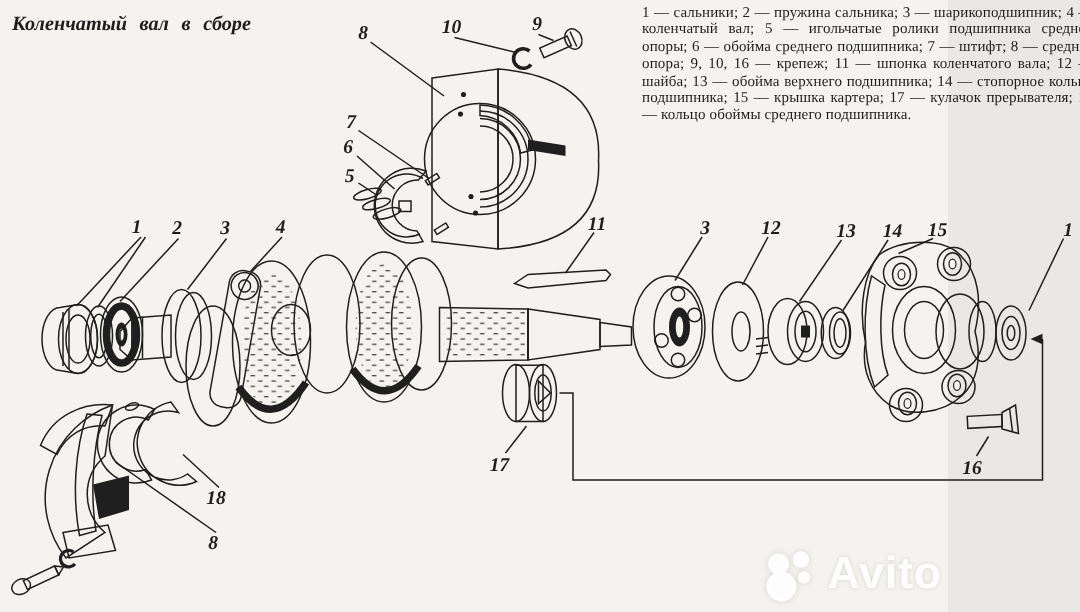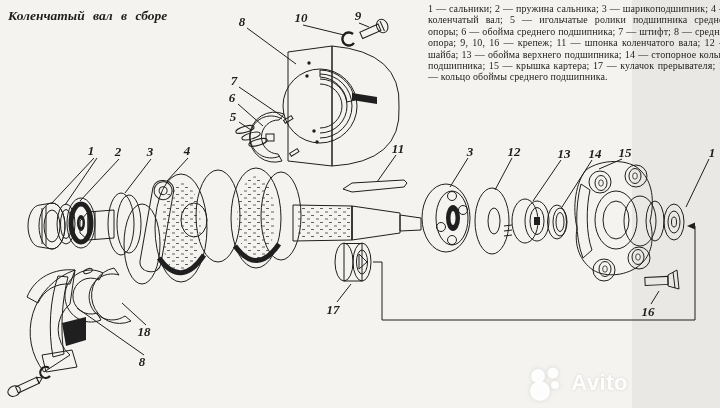--- a/index.html
+++ b/index.html
@@ -8,21 +8,21 @@
   .caption{position:absolute;left:8px;top:8px;width:230px;color:#1d1d1d;
            font-style:italic;font-weight:bold;font-size:13.5px;line-height:15.5px;word-spacing:5px;}
   .legend{position:absolute;left:428px;top:3px;width:301px;color:#1d1d1d;
           font-size:10px;line-height:11.4px;text-align:justify;letter-spacing:0.1px;}
   svg.diagram{position:absolute;left:0;top:0;}
   svg .ln{stroke:#1f1f1f;stroke-width:1;fill:none;}
   svg .callout{font-family:"Liberation Serif",serif;font-style:italic;font-weight:bold;
                font-size:13px;fill:#1d1d1d;text-anchor:middle;}
   .watermark{position:absolute;right:4px;bottom:6px;display:flex;align-items:center;gap:5px;
              color:rgba(255,255,255,0.95);font-family:"Liberation Sans",sans-serif;
-             font-weight:bold;font-size:22px;letter-spacing:0.5px;
+             font-weight:bold;font-size:30px;letter-spacing:0.5px;
              text-shadow:0 0 3px rgba(120,120,120,0.25);}
   .watermark svg{filter:drop-shadow(0 0 2px rgba(120,120,120,0.25));}
 </style>
 </head>
 <body>
 
 <div class="page">
 
   <div class="caption">
     <div>Коленчатый вал в сборе</div>

